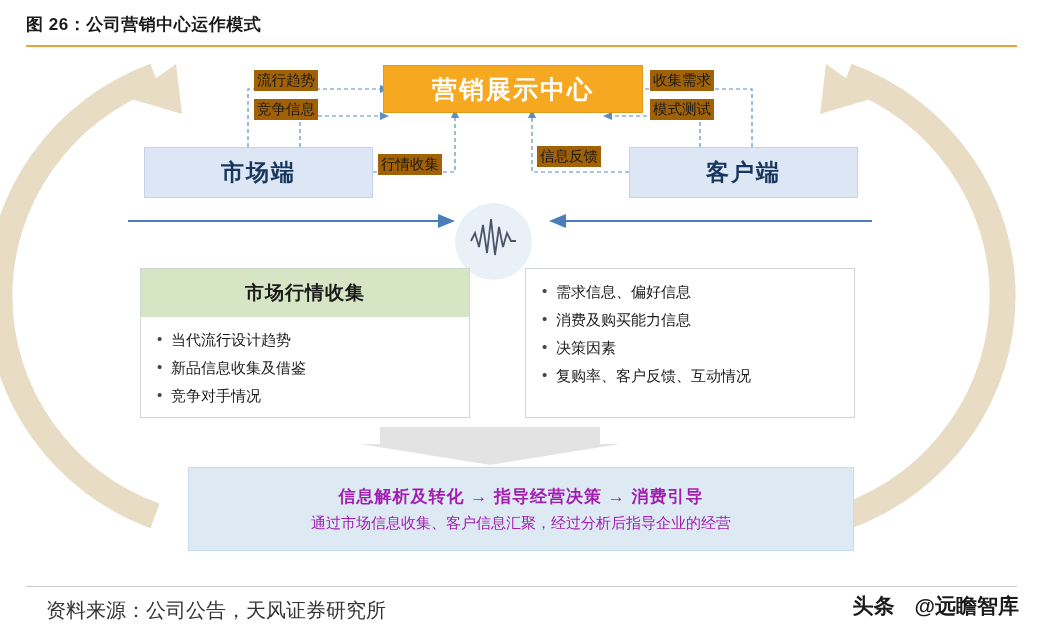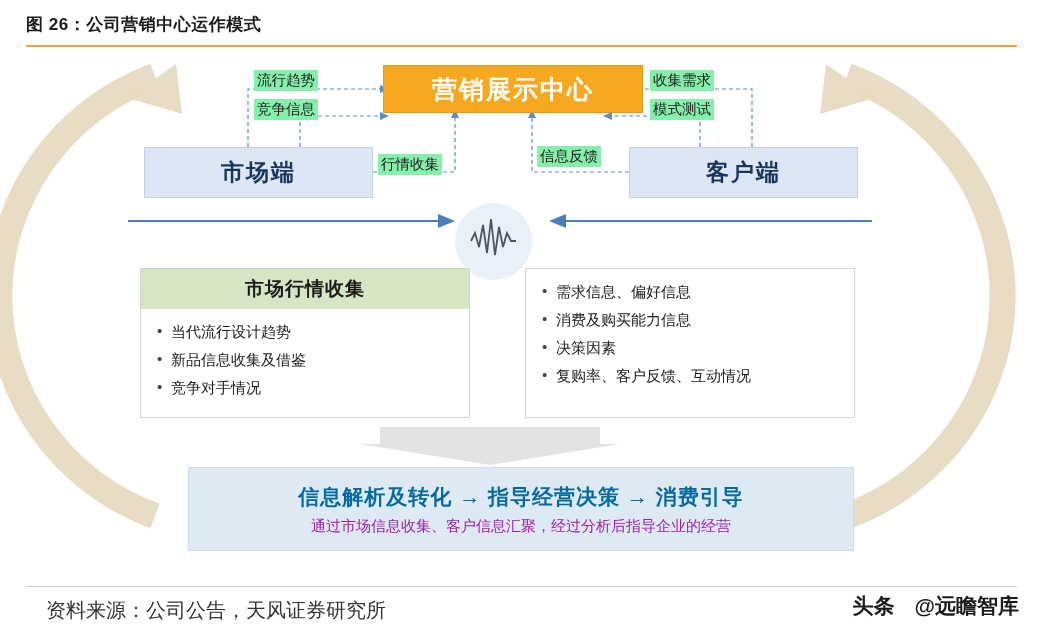--- a/index.html
+++ b/index.html
@@ -64,58 +64,58 @@
     color:#17365d;font-size:23px;font-weight:bold;letter-spacing:2px;
   }
   .customer-box{
     left:629px;top:101px;width:229px;height:51px;
     background:#dde6f4;border:1px solid #c4d2e8;
     color:#17365d;font-size:23px;font-weight:bold;letter-spacing:2px;
   }
 
   
   .lbl{
-    position:absolute;background:#86efac;
+    position:absolute;background:#a16207;
     font-size:14.5px;color:#1a1a1a;white-space:nowrap;
     padding:1px 3px;
   }
 
   
   .wave-circle{
     position:absolute;left:455px;top:157px;width:77px;height:77px;
     border-radius:50%;background:#eaf0f8;
   }
 
   
   .panel{
     position:absolute;box-sizing:border-box;
     background:#ffffff;border:1px solid #cfd6cf;
   }
   .panel-head{
-    height:40px;background:#d6e5c3;
+    height:48px;background:#d6e5c3;
     display:flex;align-items:center;justify-content:center;
     font-size:19px;font-weight:bold;color:#1a1a1a;letter-spacing:1px;
   }
   .panel-body{padding:14px 16px 10px 16px;}
   .bullet-row{
     display:flex;align-items:flex-start;margin-bottom:9px;
     font-size:15px;color:#1a1a1a;
   }
   .bullet-dot{
     width:14px;flex:0 0 14px;color:#444;font-size:15px;line-height:1.1;
   }
 
   
   .bottom-box{
     position:absolute;left:188px;top:421px;width:664px;height:82px;
     background:#ddeaf4;border:1px solid #c7dced;
     display:flex;flex-direction:column;align-items:center;justify-content:center;
   }
   .bottom-title{
-    font-size:21px;font-weight:bold;color:#0369a1;letter-spacing:1px;
+    font-size:17px;font-weight:bold;color:#a21caf;letter-spacing:1px;
     margin-bottom:6px;
   }
   .bottom-sub{
     font-size:15px;color:#a21caf;
   }
 </style>
 </head>
 <body>
 
 <div class="title-bar">

